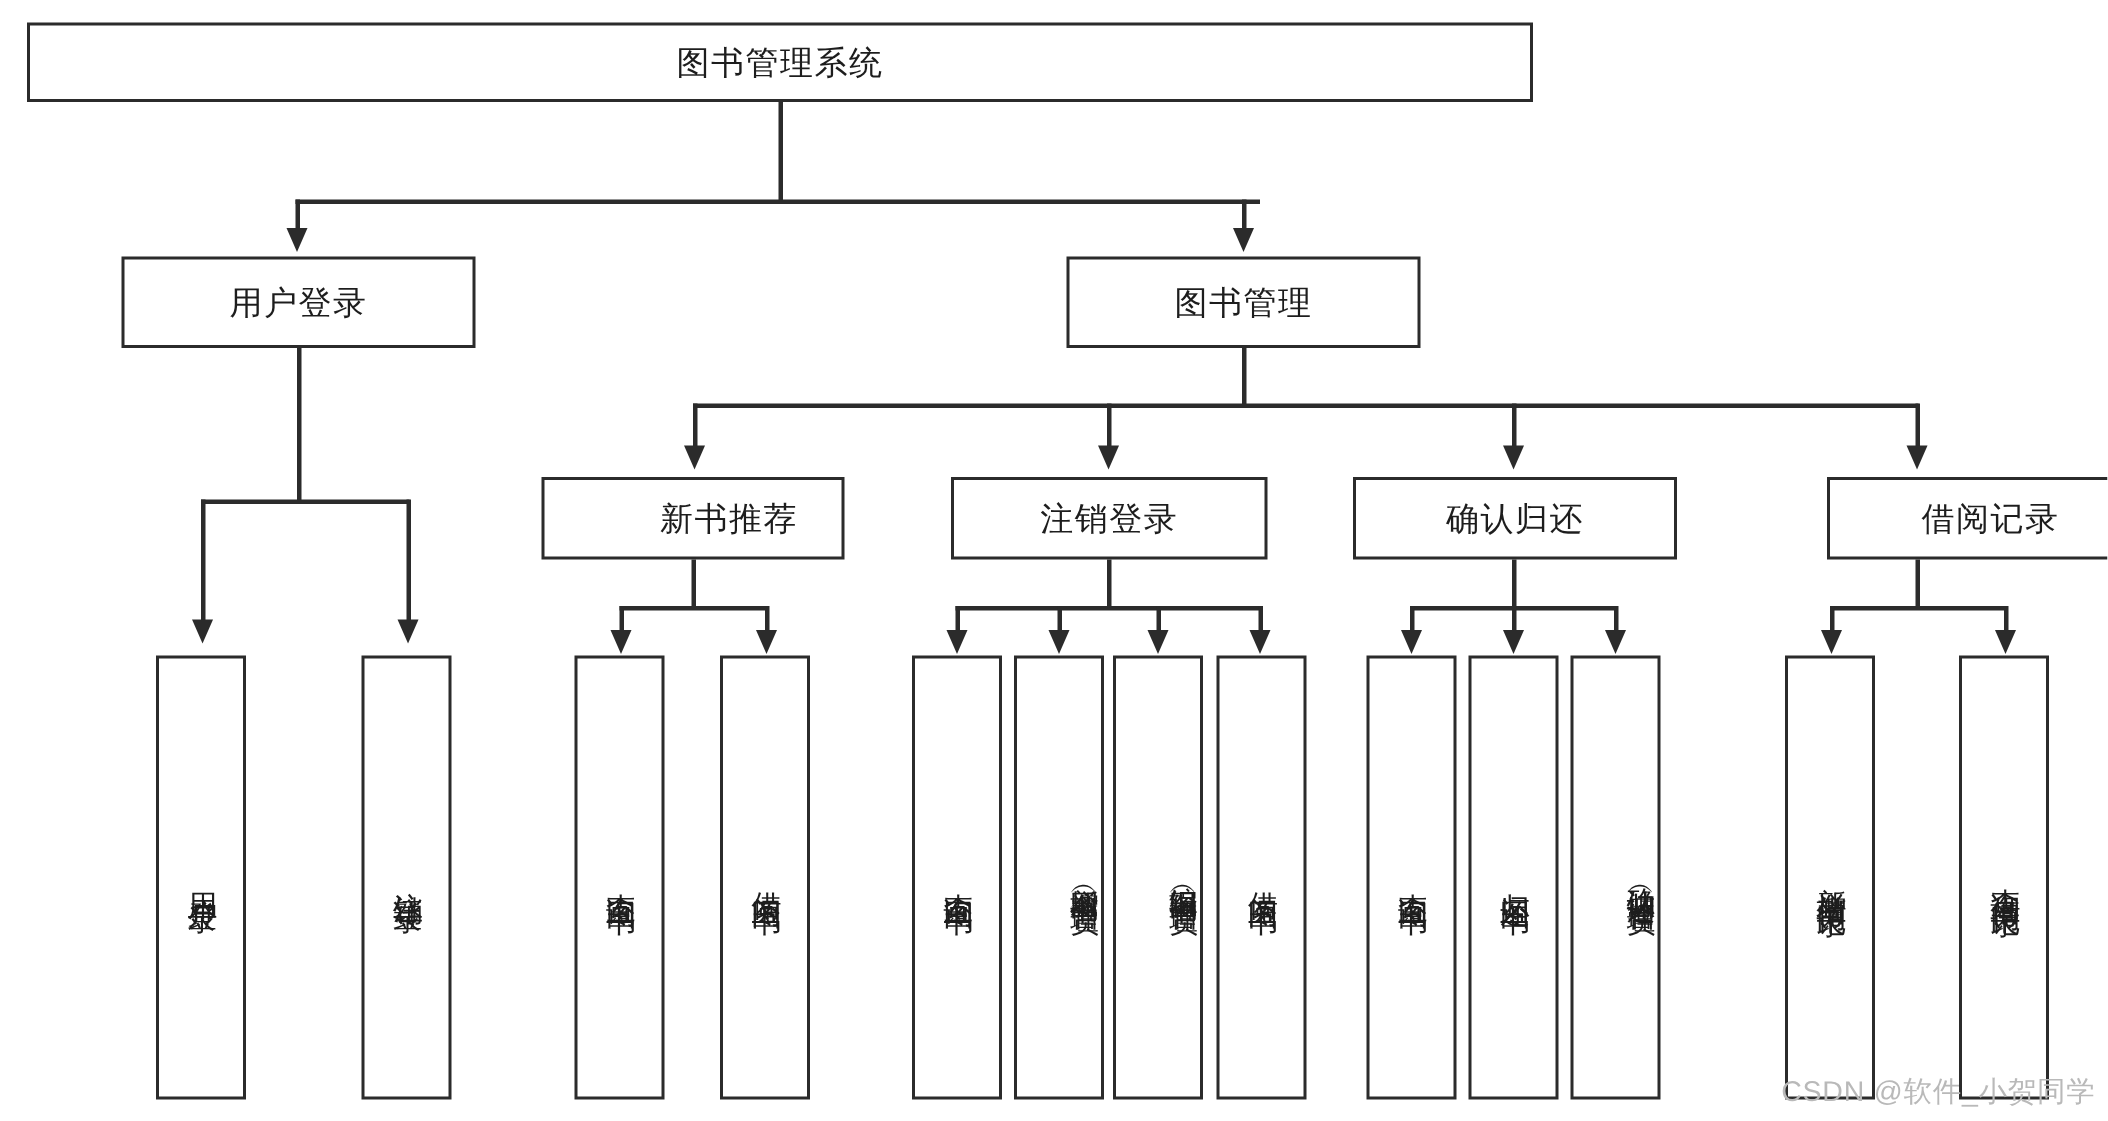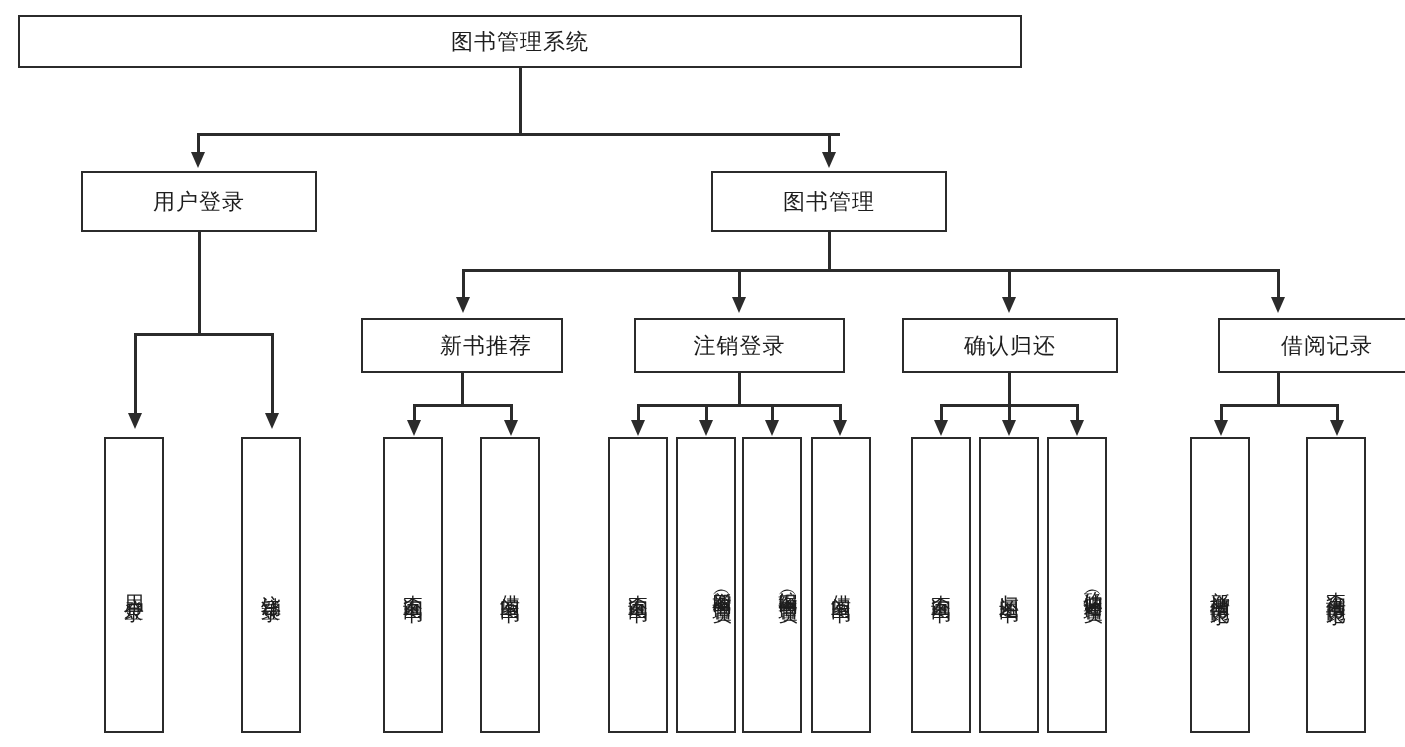--- a/index.html
+++ b/index.html
@@ -203,14 +203,15 @@
     <span>确认归还（管理员）</span>
   </div>
 
   <div class="node v" style="left:1190px;top:437px;width:60px;height:296px;">
     <span>新增借阅记录</span>
   </div>
   <div class="node v" style="left:1306px;top:437px;width:60px;height:296px;">
     <span>查询借阅记录</span>
   </div>
 
+  <div id="watermark">CSDN @软件_小贺同学</div>
 
 </div>
 
 </body></html>

